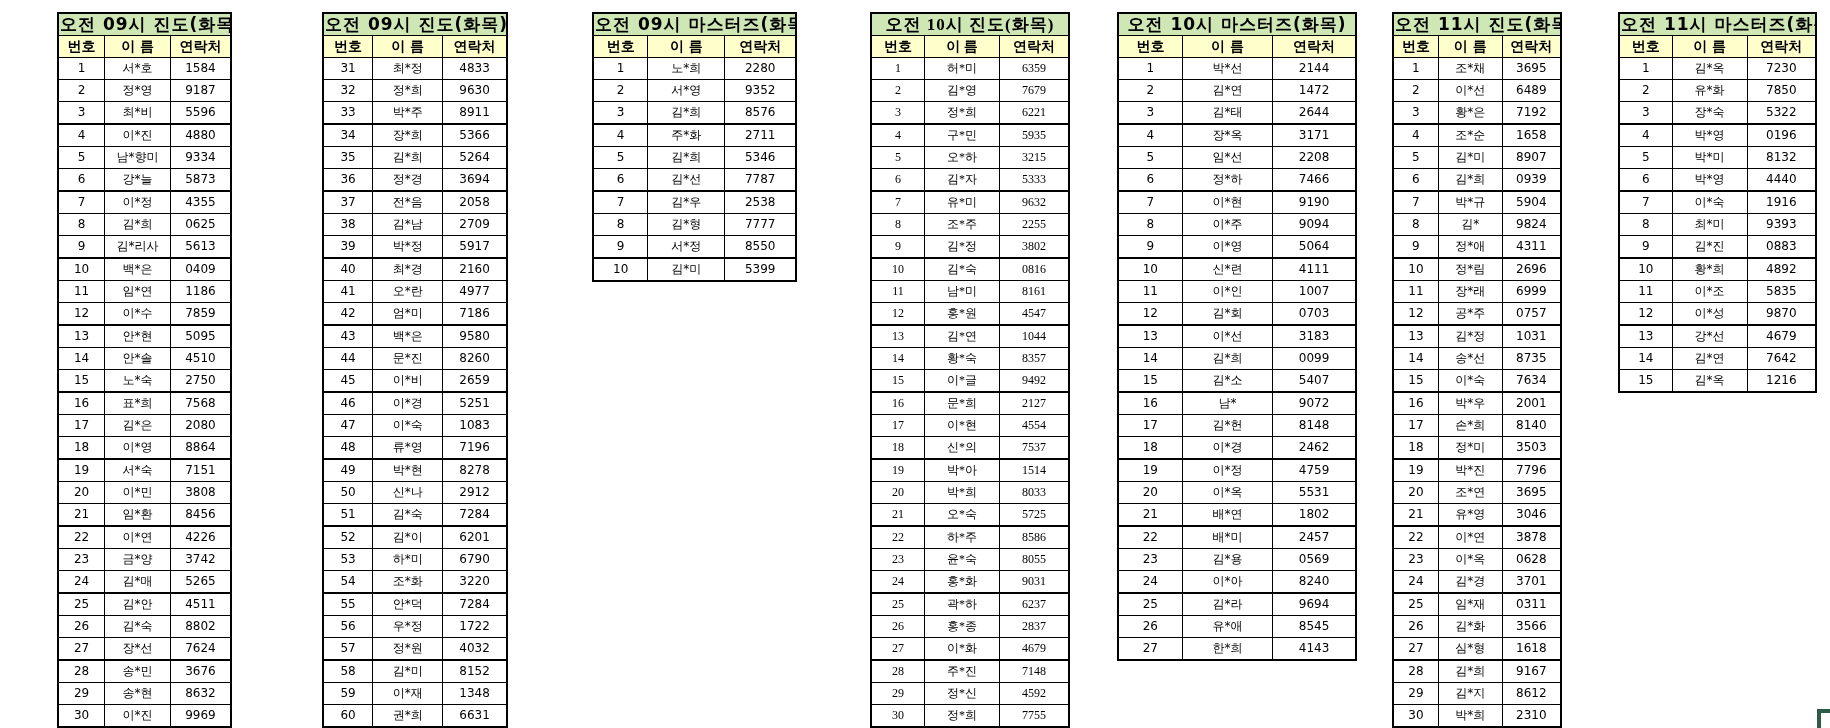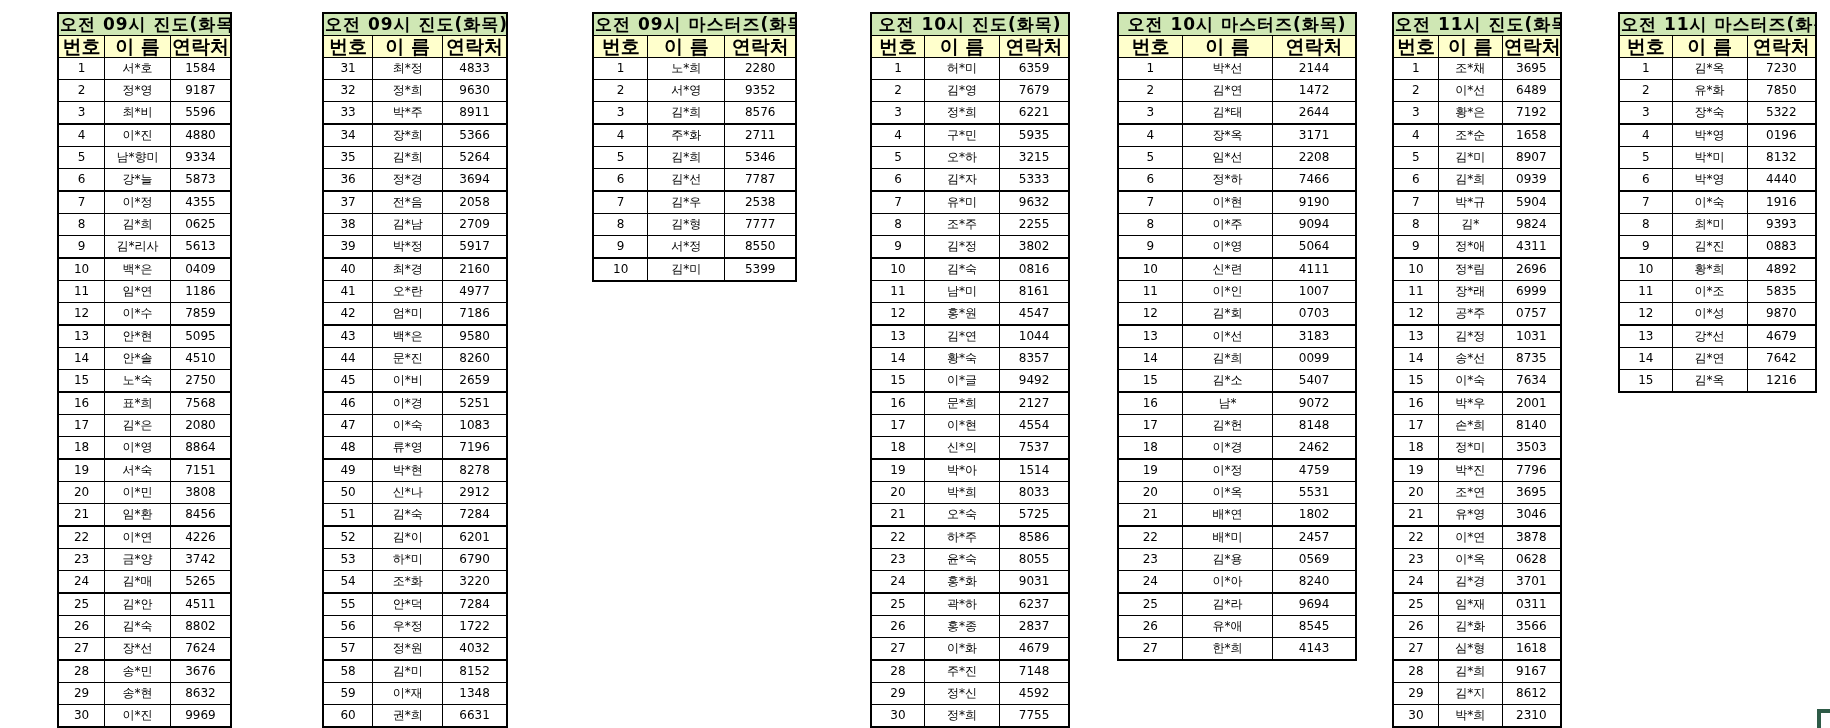--- a/index.html
+++ b/index.html
@@ -28,21 +28,21 @@
     overflow:hidden;white-space:nowrap;
   }
   table.tbl td{font-size:12px;}
   th.title-cell{
     background:var(--title-bg);
     font-size:17px;font-weight:bold;letter-spacing:1px;
     border-bottom:2px solid var(--grid);height:22px;
   }
   th.col-h{
     background:var(--header-bg);
-    font-size:19px;font-weight:bold;
+    font-size:14px;font-weight:bold;
     border-bottom:2px solid var(--grid);
   }
   tr.thick td{border-bottom-width:2px;}
   .corner-mark{
     position:absolute;right:0;bottom:0;
     width:9px;height:15px;
     border-left:4px solid var(--corner);
     border-top:4px solid var(--corner);
   }
 </style>
@@ -450,21 +450,21 @@
           <td>서*정</td>
           <td>8550</td>
         </tr>
         <tr>
           <td>10</td>
           <td>김*미</td>
           <td>5399</td>
         </tr>
       </tbody>
   </table>
-    <table class="tbl" style="left: 870px; width: 200px;">
+    <table class="tbl" style="left: 870px; width: 200px; font-family: Liberation Serif, serif;">
     <colgroup>
       <col style="width:27%">
       <col style="width:38%">
       <col style="width:35%">
     </colgroup>
     <thead>
       <tr>
         <th class="title-cell" colspan="3">오전 10시 진도(화목)</th>
       </tr>
       <tr>

